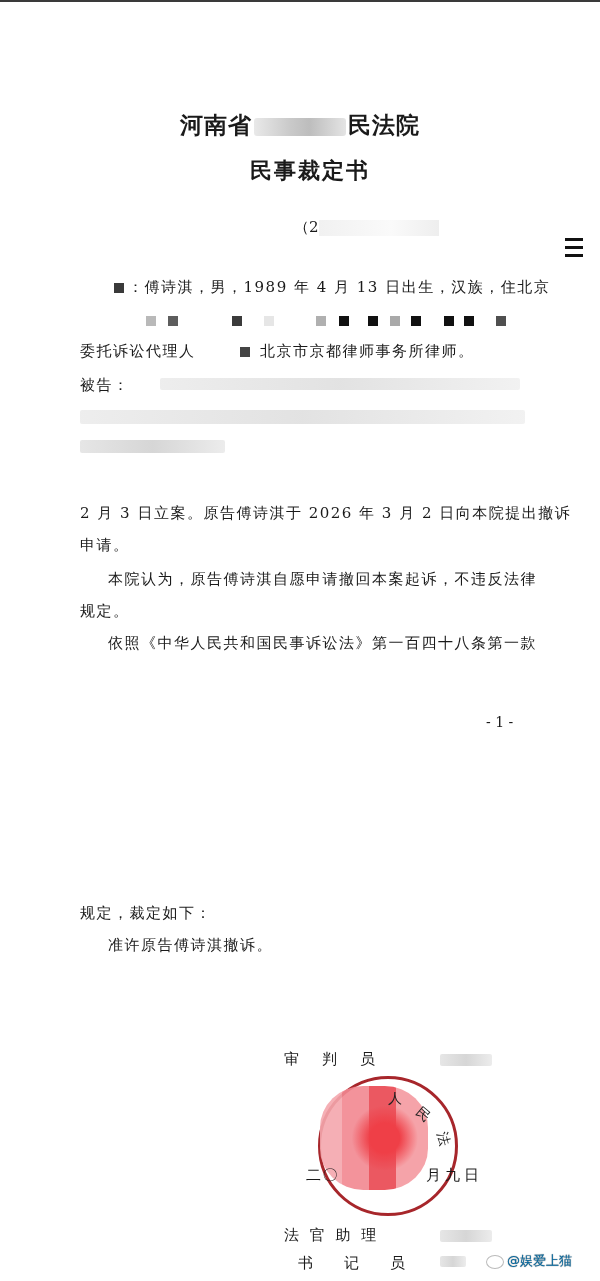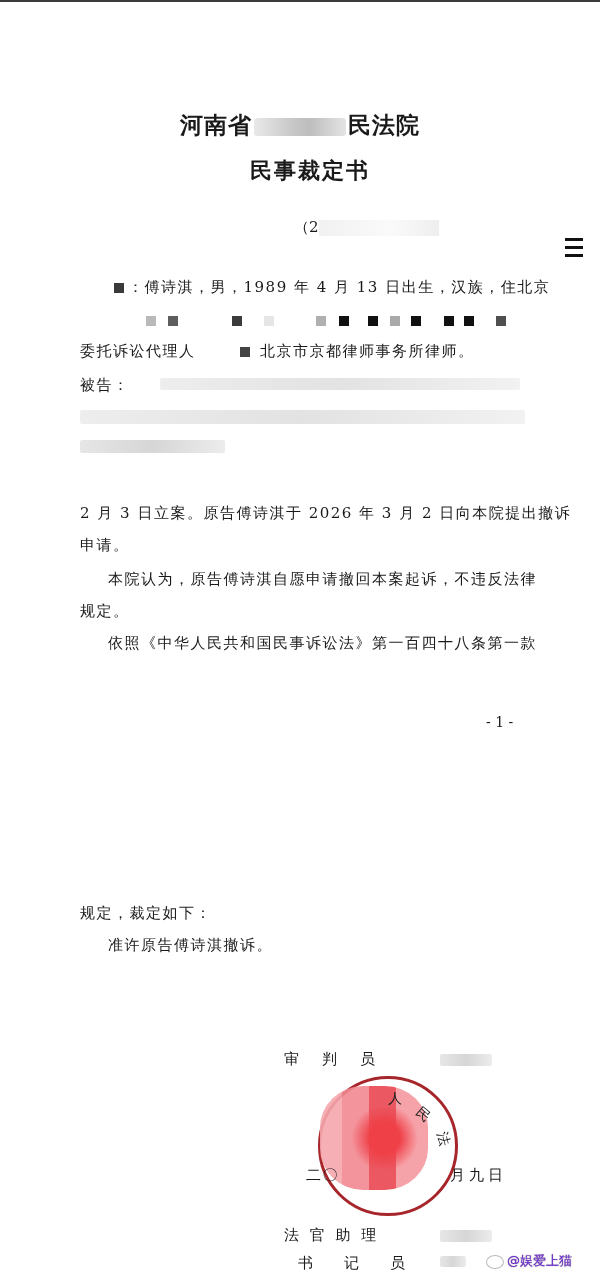--- a/index.html
+++ b/index.html
@@ -26,21 +26,21 @@
     border: 3px solid #a7262b; box-sizing: border-box; }
   .stamp-mosaic { position: absolute; left: 320px; top: 1086px; width: 108px; height: 104px; border-radius: 40%;
     background:
       radial-gradient(circle at 60% 50%, #ee2b34 0 18%, transparent 40%),
       linear-gradient(90deg, #f4a7ad 0 20%, #f28891 20% 45%, #e94751 45% 70%, #f59aa0 70%);
     opacity: .9; }
   .stamp-text { position: absolute; font-size: 14px; color: #222; }
   .menu { position: absolute; left: 563px; top: 238px; width: 22px; height: 20px; cursor: pointer; }
   .menu span { position: absolute; left: 2px; width: 18px; height: 3px; background: #111; }
   .watermark { position: absolute; left: 486px; top: 1252px; font-family: "DejaVu Sans", sans-serif; font-size: 13px;
-    color: #6d28d9; text-shadow: 0 0 1px #9a9a9a, 0 0 1px #9a9a9a; }
+    color: #0369a1; text-shadow: 0 0 1px #9a9a9a, 0 0 1px #9a9a9a; }
   .wm-icon { display:inline-block; width: 16px; height: 12px; border: 1.5px solid #bbb; border-radius: 50%; vertical-align: middle; margin-right: 3px; }
 </style>
 </head>
 <body>
 
 <div class="topbar"></div>
 
 <div class="page">
 
   <div class="abs court">
@@ -101,21 +101,21 @@
   <div class="abs line" style="top:1050px;left:284px;letter-spacing:4px;">审　判　员</div>
   <div class="blurbar" style="left:440px;top:1054px;width:52px;height:12px"></div>
 
   <div class="stamp"></div>
   <div class="stamp-mosaic"></div>
   <span class="stamp-text" style="left:388px;top:1090px;">人</span>
   <span class="stamp-text" style="left:416px;top:1106px;transform:rotate(40deg);">民</span>
   <span class="stamp-text" style="left:436px;top:1130px;transform:rotate(75deg);">法</span>
 
   <div class="abs line" style="top:1166px;left:306px;">二〇</div>
-  <div class="abs line" style="top:1166px;left:450px;letter-spacing:4px;font-family:Liberation Serif, serif;">月九日</div>
+  <div class="abs line" style="top:1166px;left:426px;letter-spacing:4px;font-family:Liberation Serif, serif;">月九日</div>
 
   <div class="abs line" style="top:1226px;left:284px;letter-spacing:3px;">法 官 助 理</div>
   <div class="blurbar" style="left:440px;top:1230px;width:52px;height:12px"></div>
 
   <div class="abs line" style="top:1254px;left:284px;letter-spacing:8px;margin-left:14px;">书　记　员</div>
   <div class="blurbar" style="left:440px;top:1256px;width:26px;height:11px"></div>
 </div>
 
 <div class="menu">
   <span style="top:0"></span>

